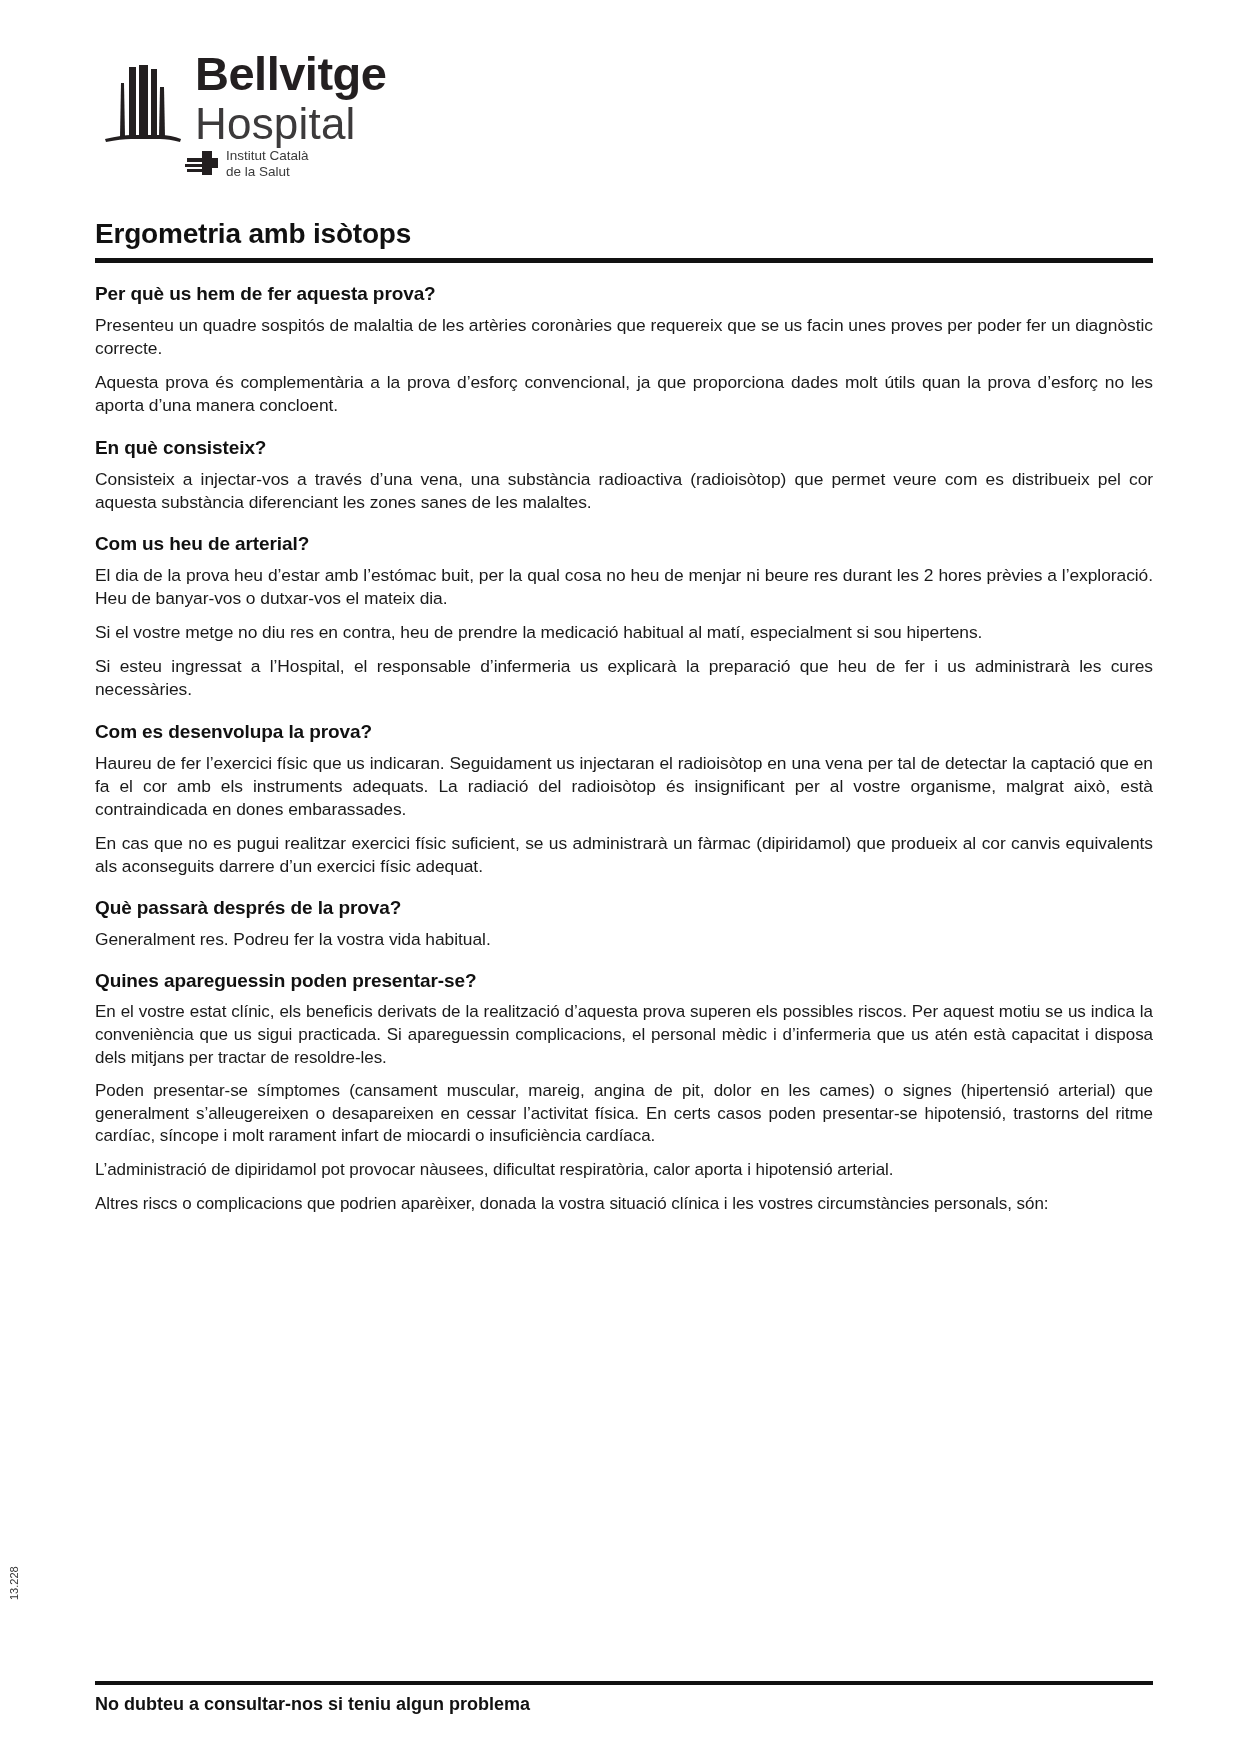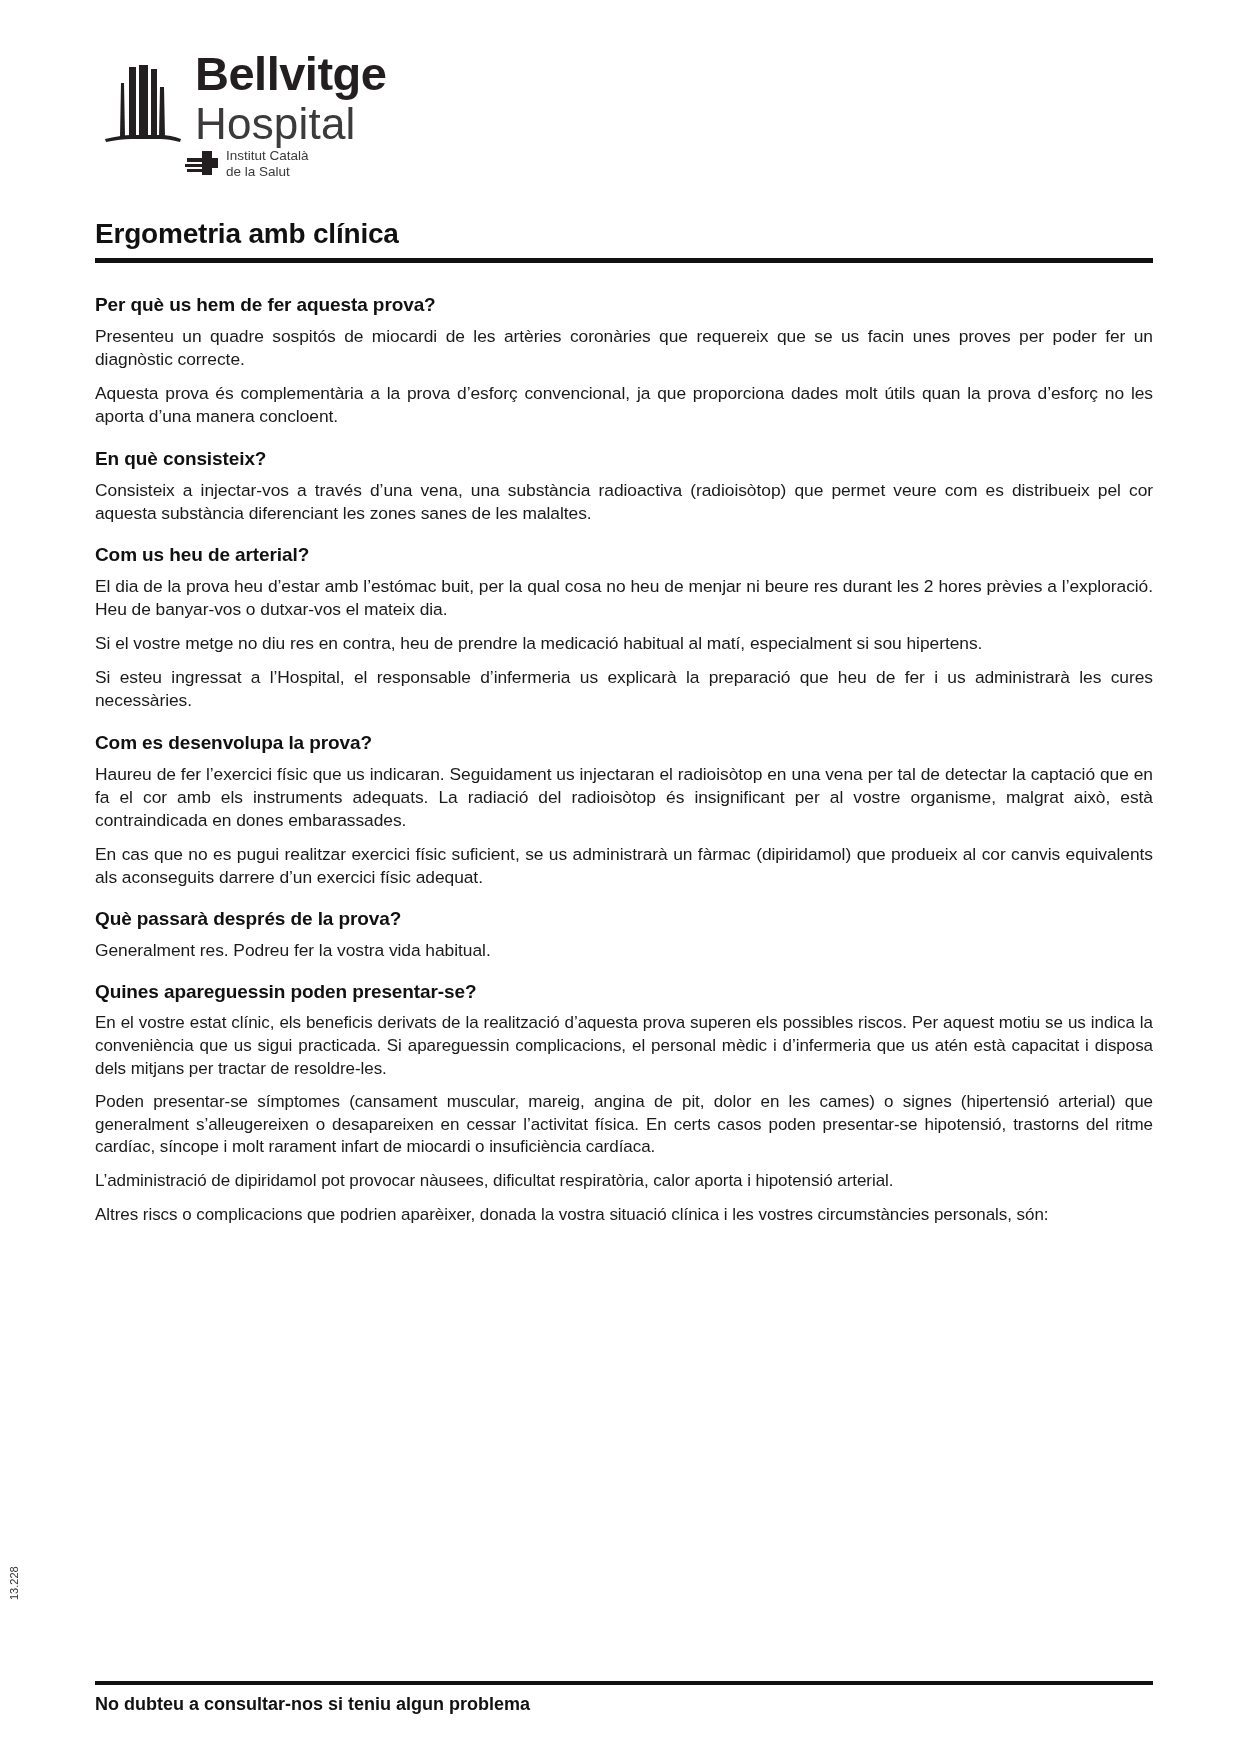--- a/index.html
+++ b/index.html
@@ -103,21 +103,21 @@
   
   .content {
     position: absolute;
     left: 95px;
     top: 282px;
     width: 1058px;
   }
   h2.section {
     font-size: 19px;
     font-weight: bold;
-    margin: 12px 0 9px 0;
+    margin: 1px 0 9px 0;
     color: #111;
     letter-spacing: -0.1px;
   }
   .section-block {
     margin-bottom: 19px;
   }
   p.para {
     font-size: 17.4px;
     line-height: 1.33;
     margin: 0 0 11px 0;
@@ -192,28 +192,28 @@
     <svg class="ics-mark" viewBox="0 0 34 30">
       <path d="M17 2 L27 2 L27 9 L33 9 L33 19 L27 19 L27 26 L17 26 Z" fill="#231f20"></path>
       <rect x="2" y="9" width="16" height="4" fill="#231f20"></rect>
       <rect x="0" y="15" width="18" height="3" fill="#231f20"></rect>
       <rect x="2" y="20" width="16" height="3" fill="#231f20"></rect>
     </svg>
     <div class="ics-text">Institut Català
 de la Salut</div>
   </div>
 
-  <div class="doc-title">Ergometria amb clínica</div>
+  <div class="doc-title">Ergometria amb isòtops</div>
   <div class="title-rule"></div>
 
   <div class="content">
 
     <div class="section-block">
       <h2 class="section">Per què us hem de fer aquesta prova?</h2>
-      <p class="para">Presenteu un quadre sospitós de miocardi de les artèries coronàries que requereix que se us facin unes proves per poder fer un diagnòstic correcte.</p>
+      <p class="para">Presenteu un quadre sospitós de malaltia de les artèries coronàries que requereix que se us facin unes proves per poder fer un diagnòstic correcte.</p>
       <p class="para">Aquesta prova és complementària a la prova d’esforç convencional, ja que proporciona dades molt útils quan la prova d’esforç no les aporta d’una manera concloent.</p>
     </div>
 
     <div class="section-block">
       <h2 class="section">En què consisteix?</h2>
       <p class="para">Consisteix a injectar-vos a través d’una vena, una substància radioactiva (radioisòtop) que permet veure com es distribueix pel cor aquesta substància diferenciant les zones sanes de les malaltes.</p>
     </div>
 
     <div class="section-block">
       <h2 class="section">Com us heu de arterial?</h2>

